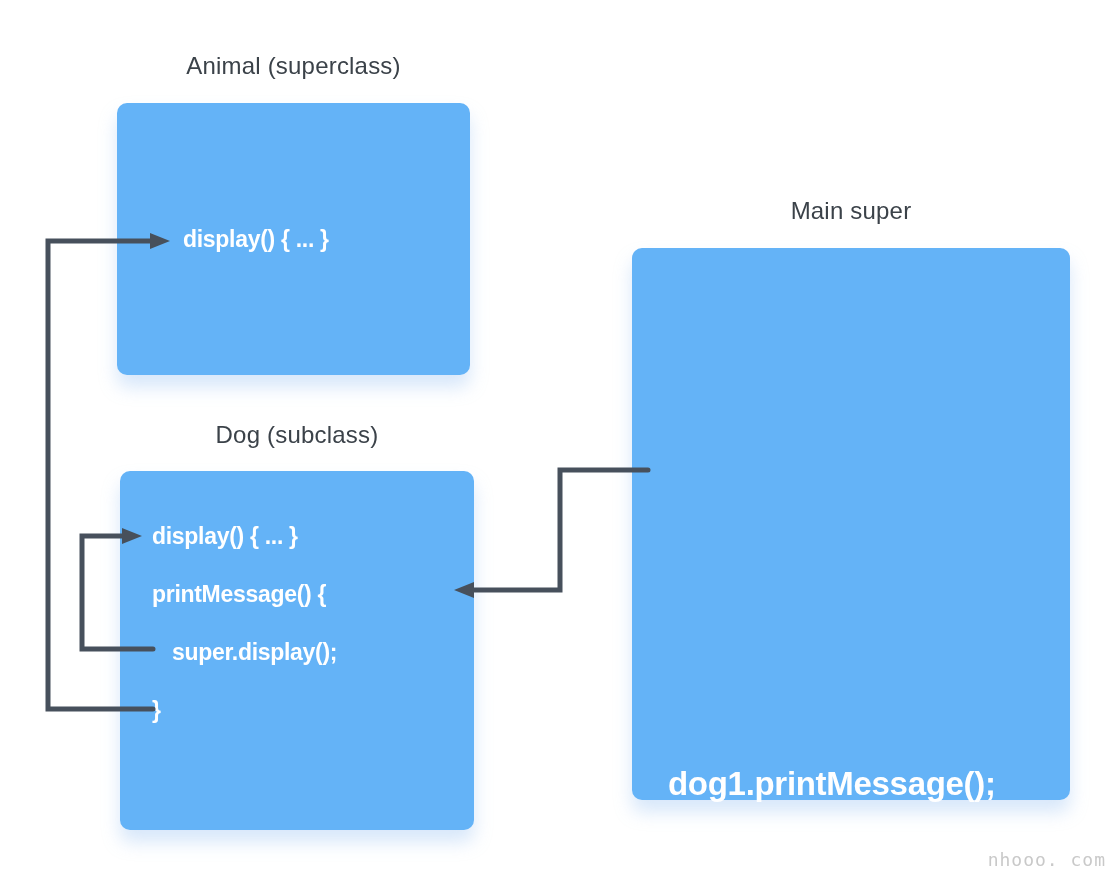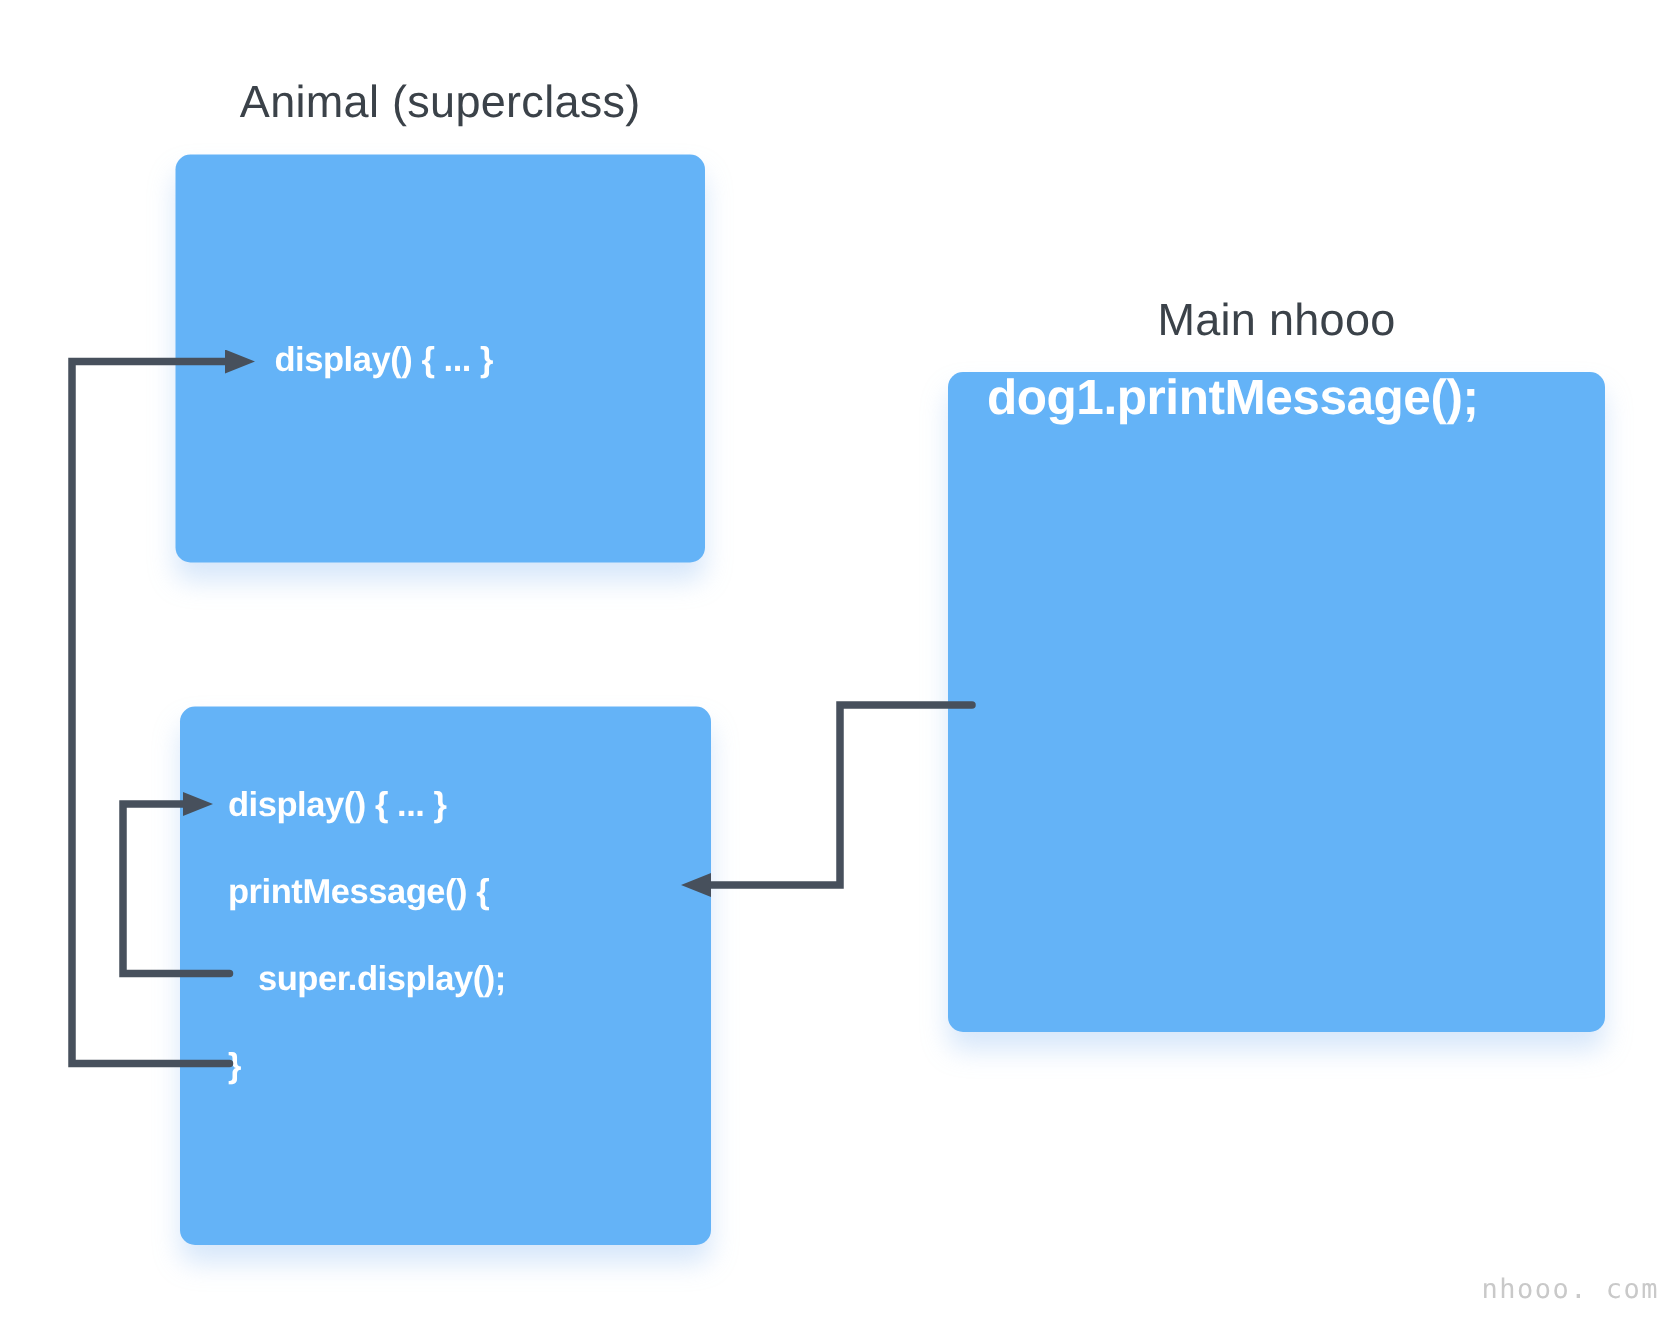--- a/index.html
+++ b/index.html
@@ -18,43 +18,43 @@
     position: relative;
     width: 1118px;
     height: 880px;
     background: var(--background);
     overflow: hidden;
   }
 
   .class-label {
     position: absolute;
     text-align: center;
-    font-size: 30px;
+    font-size: 24px;
     font-weight: 400;
     color: var(--label-text);
     letter-spacing: 0.2px;
     z-index: 2;
   }
   .label-animal { left: 117px; top: 52px;  width: 353px; }
   .label-dog    { left: 120px; top: 421px; width: 354px; }
   .label-main   { left: 632px; top: 197px; width: 438px; }
 
   .class-box {
     position: absolute;
     background: var(--box-fill);
     border-radius: 10px;
     box-shadow: 0 12px 18px rgba(140, 185, 240, 0.35);
     z-index: 1;
   }
   .box-animal { left: 117px; top: 103px; width: 353px; height: 272px;
                 display: flex; align-items: center; padding-left: 66px; }
   .box-dog    { left: 120px; top: 471px; width: 354px; height: 359px;
                 padding-top: 36px; padding-left: 32px; }
-  .box-main   { left: 632px; top: 248px; width: 438px; height: 440px;
-                display: flex; align-items: flex-start; padding-left: 26px; }
+  .box-main   { left: 632px; top: 248px; width: 438px; height: 552px;
+                display: flex; align-items: flex-end; padding-left: 36px; }
 
   .code-line {
     color: var(--code-text);
     font-weight: 700;
     font-size: 23px;
     line-height: 58px;
     white-space: pre;
     letter-spacing: -0.3px;
   }
   .box-animal .code-line { line-height: 1; }
@@ -103,27 +103,28 @@
     <path class="arrow-path" marker-end="url(#ah)" d="M153,709 L48,709 L48,241 L152,241"></path>
     <path class="arrow-path" marker-end="url(#ah)" d="M153,649 L82,649 L82,536 L124,536"></path>
     <path class="arrow-path" marker-end="url(#ah)" d="M648,470 L560,470 L560,590 L472,590"></path>
   </svg>
 
   <div class="class-label label-animal">Animal (superclass)</div>
   <div class="class-box box-animal">
     <div class="code-line">display() { ... }</div>
   </div>
 
+  <div class="class-label label-dog">Dog (subclass)</div>
   <div class="class-box box-dog">
     <div class="code-line">display() { ... }</div>
     <div class="code-line">printMessage() {</div>
     <div class="code-line code-indent">super.display();</div>
     <div class="code-line">}</div>
   </div>
 
-  <div class="class-label label-main">Main nhooo</div>
+  <div class="class-label label-main">Main super</div>
   <div class="class-box box-main">
     <div class="code-line">dog1.printMessage();</div>
   </div>
 
   <div class="watermark">nhooo. com</div>
 
 </div>
 
 </body></html>

